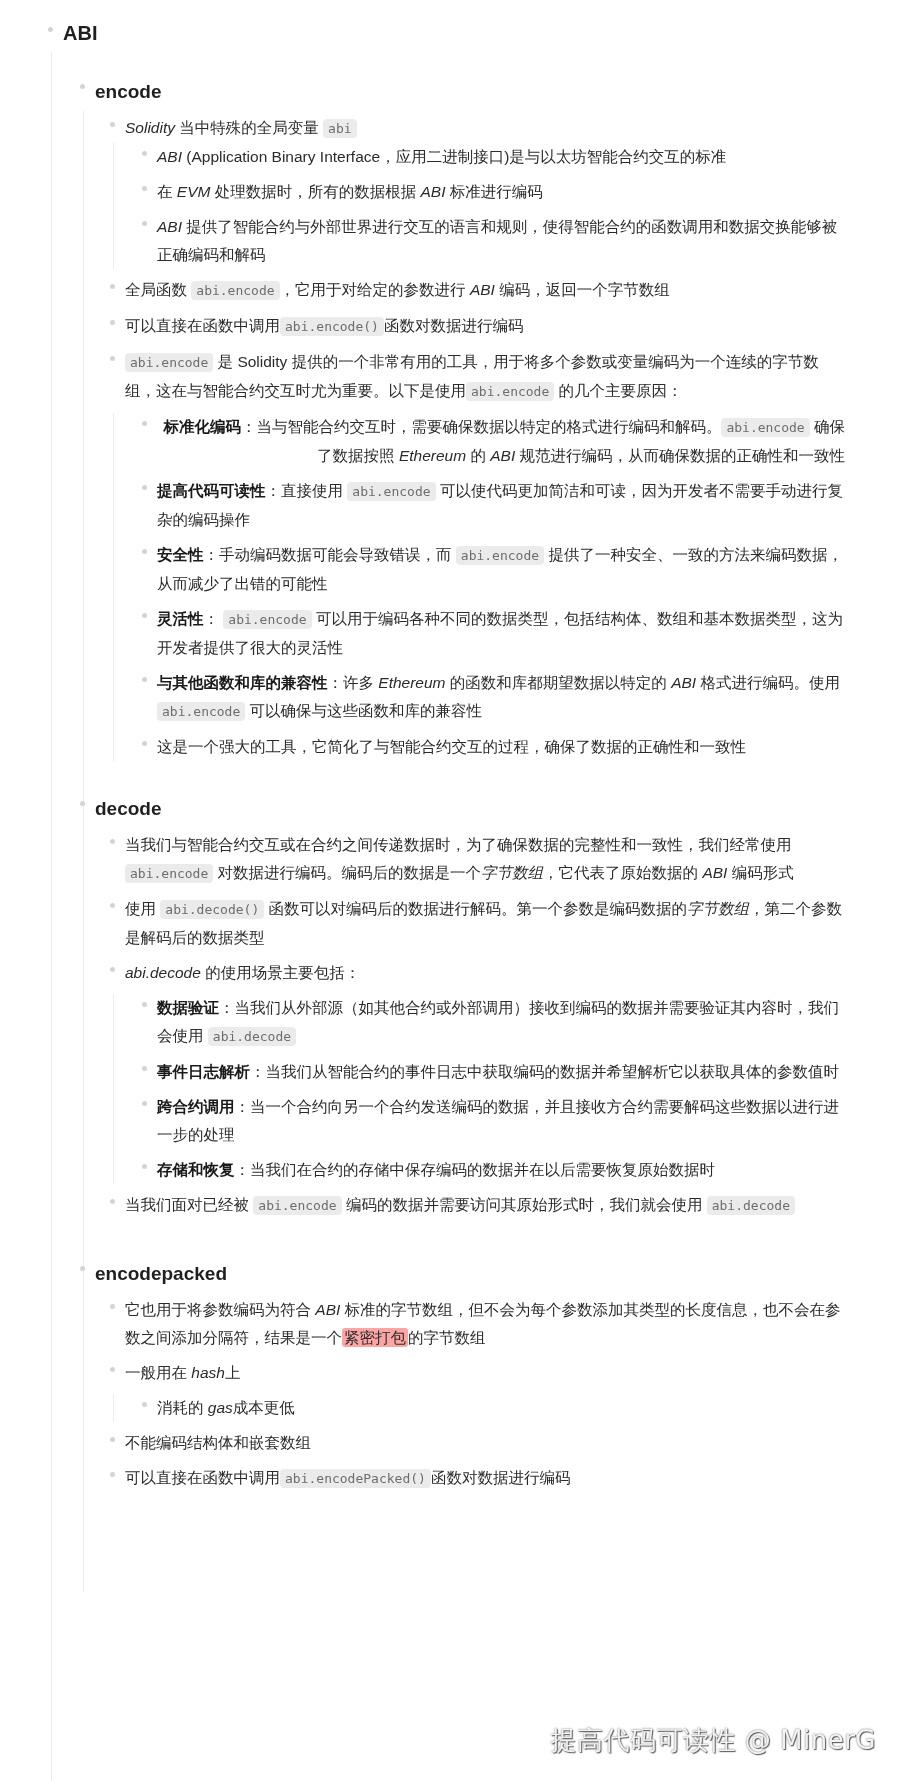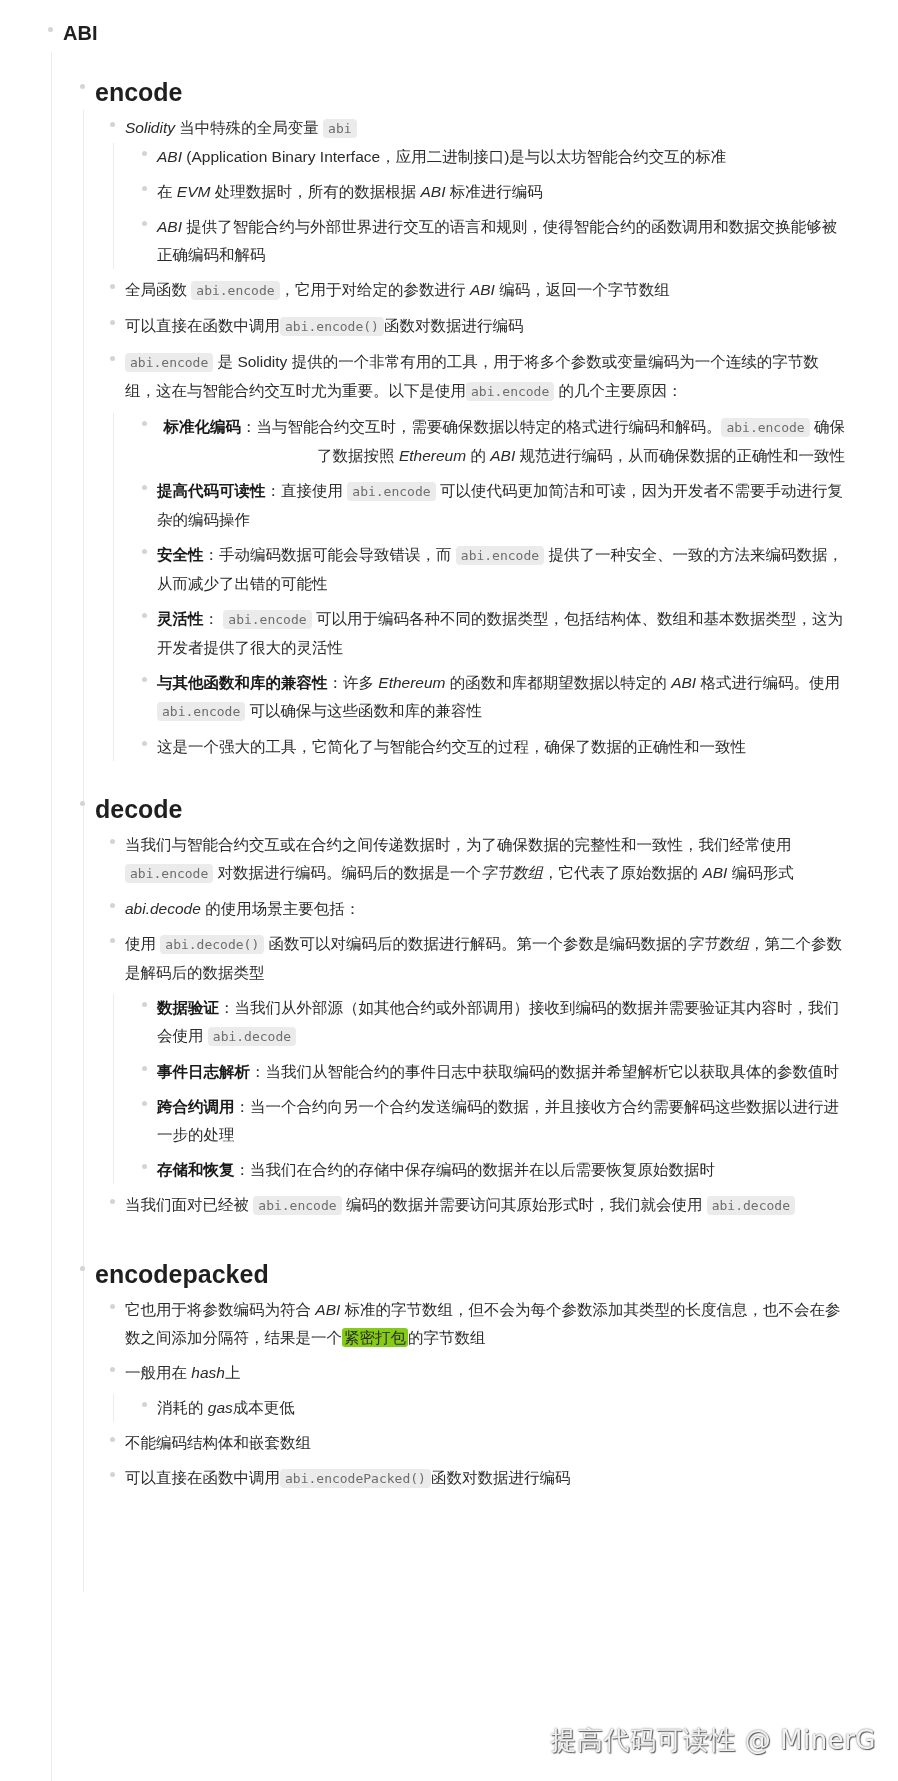--- a/index.html
+++ b/index.html
@@ -17,40 +17,40 @@
   }
   .guide { position: absolute; width: 1px; background: #ececec; }
 
   
   .l1 > li > .row { position: relative; padding-left: 63px; }
   .l1 > li > .row > .dot { left: 48px; top: 9px; }
   .h1 { font-size: 20px; font-weight: bold; color: #1f1f1f; line-height: 30px; padding-top: 18px; }
 
   
   .sec { position: relative; }
-  .h2 { font-size: 25px; font-weight: bold; color: #1f1f1f; line-height: 28px; }
+  .h2 { font-size: 19px; font-weight: bold; color: #1f1f1f; line-height: 28px; }
   .sec > .row { position: relative; padding-left: 95px; }
   .sec > .row > .dot { left: 80px; top: 6px; }
 
   
   .item { position: relative; font-size: 15.5px; line-height: 28px; }
   .item .dot { top: 8px; }
   .lv3 { padding-left: 125px; padding-right: 53px; }
   .lv3 > .dot { left: 110px; }
   .lv4 { padding-left: 157px; padding-right: 53px; }
   .lv4 > .dot { left: 142px; }
 
   code {
     font-family: "DejaVu Sans Mono", "Liberation Mono", monospace;
     font-size: 13px; background: #ebebeb; color: #6e6e6e;
     border-radius: 4px; padding: 2px 5px;
   }
   em { font-style: italic; }
   strong { font-weight: bold; color: #1a1a1a; }
-  mark { background: #84cc16; color: #2b2b2b; border-radius: 3px; padding: 1px 2px; }
+  mark { background: #fca5a5; color: #2b2b2b; border-radius: 3px; padding: 1px 2px; }
 
   .watermark {
     position: absolute; right: 22px; top: 1723px;
     font-size: 26px; color: #f2f2f2; letter-spacing: 0.5px;
     text-shadow: 0 0 2px #6a6a6a, 1px 1px 1px #555;
     font-family: "DejaVu Sans", sans-serif;
   }
 </style>
 </head>
 <body>
@@ -143,25 +143,25 @@
           <span class="dot"></span>
           <div class="h2">decode</div>
         </div>
         <ul class="items">
             <li class="item lv3" style="margin-top: 8px;">
               <span class="dot"></span>
               <div><span>当我们与智能合约交互或在合约之间传递数据时，为了确保数据的完整性和一致性，我们经常使用 </span><code>abi.encode</code><span> 对数据进行编码。编码后的数据是一个</span><em>字节数组</em><span>，它代表了原始数据的 </span><em>ABI</em><span> 编码形式</span></div>
             </li>
             <li class="item lv3" style="margin-top: 7px;">
               <span class="dot"></span>
+              <div><span>使用 </span><code>abi.decode()</code><span> 函数可以对编码后的数据进行解码。第一个参数是编码数据的</span><em>字节数组</em><span>，第二个参数是解码后的数据类型</span></div>
+            </li>
+            <li class="item lv3" style="margin-top: 7px;">
+              <span class="dot"></span>
               <div><em>abi.decode</em><span> 的使用场景主要包括：</span></div>
-            </li>
-            <li class="item lv3" style="margin-top: 7px;">
-              <span class="dot"></span>
-              <div><span>使用 </span><code>abi.decode()</code><span> 函数可以对编码后的数据进行解码。第一个参数是编码数据的</span><em>字节数组</em><span>，第二个参数是解码后的数据类型</span></div>
             </li>
             <li style="position: relative;">
               <div class="guide" style="left: 113px; top: 0px; bottom: 0px;"></div>
               <ul>
                 <li class="item lv4" style="margin-top: 7px;">
                   <span class="dot"></span>
                   <div><strong>数据验证</strong><span>：当我们从外部源（如其他合约或外部调用）接收到编码的数据并需要验证其内容时，我们会使用 </span><code>abi.decode</code></div>
                 </li>
                 <li class="item lv4" style="margin-top: 7px;">
                   <span class="dot"></span>

